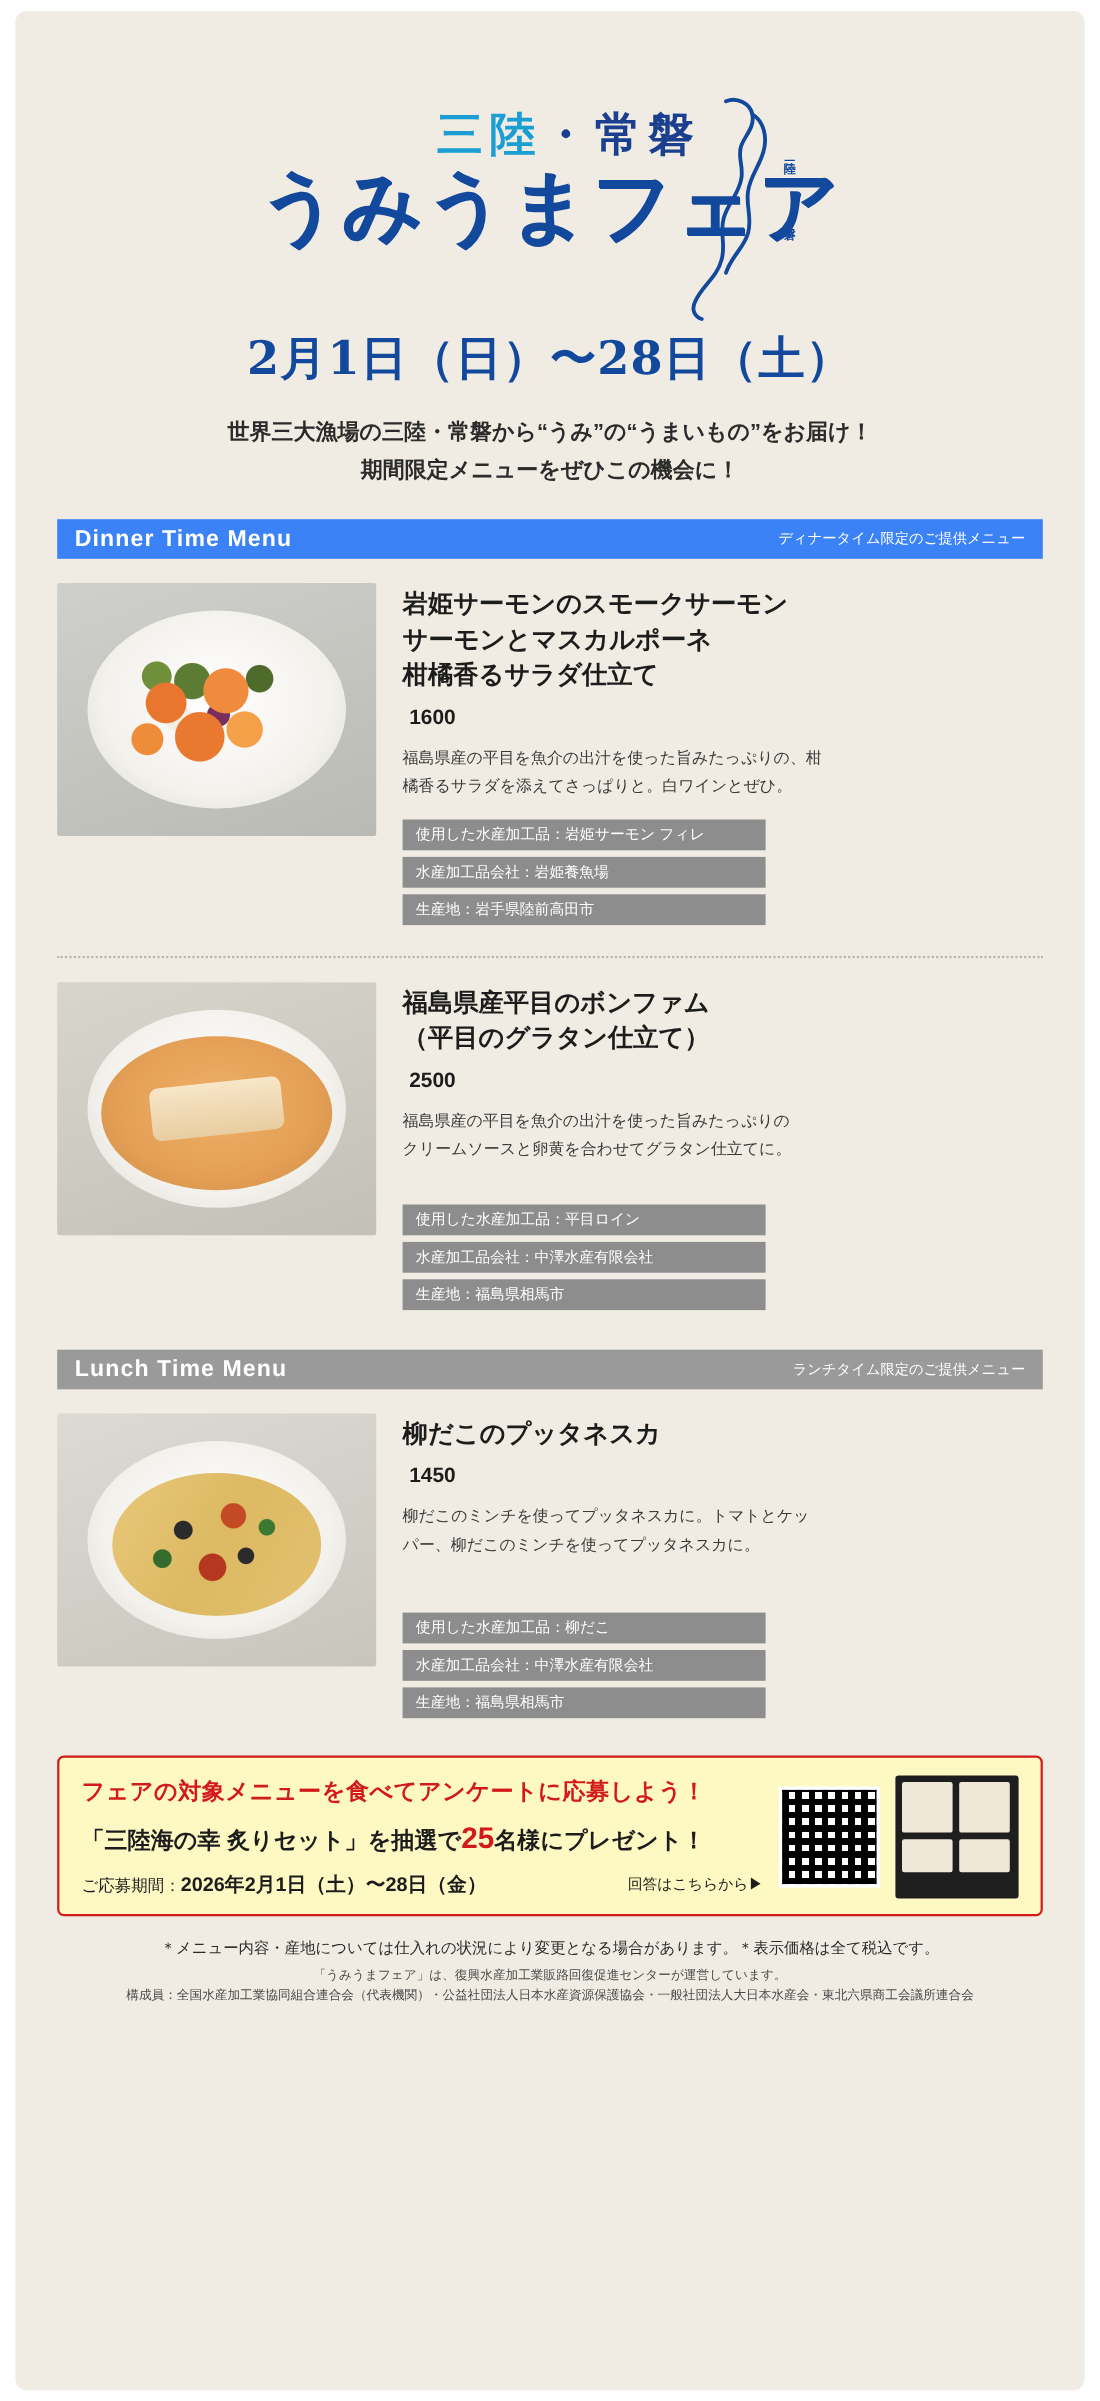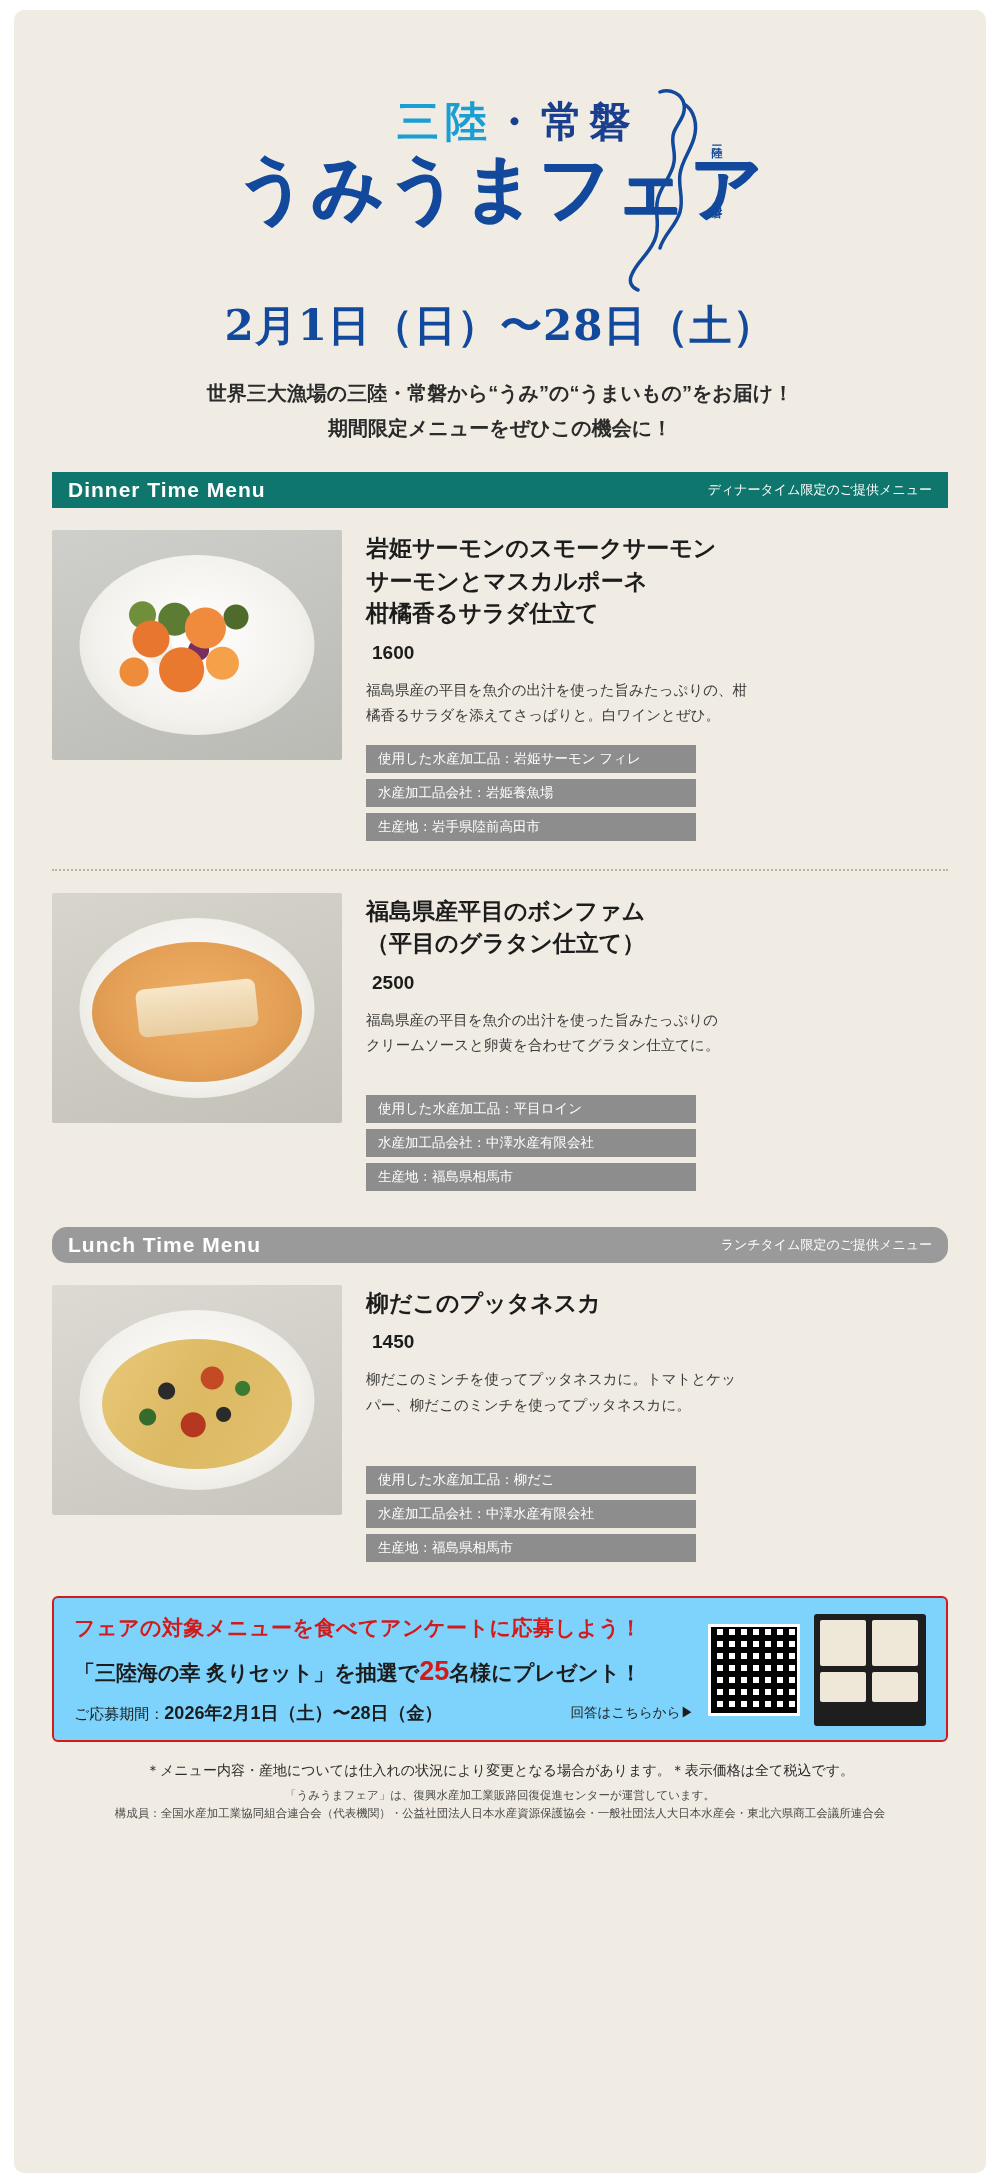--- a/index.html
+++ b/index.html
@@ -94,27 +94,27 @@
     line-height: 1.75;
     color: #2b2b2b;
     font-weight: bold;
   }
 
   
   .section-bar {
     position: relative;
     margin: 0 38px;
     height: 36px;
-    background: #0f766e;
+    background: #3b82f6;
     display: flex;
     align-items: center;
     justify-content: space-between;
     padding: 0 16px;
   }
-  .section-bar.lunch { background: #9a9a9a; border-radius: 15px; }
+  .section-bar.lunch { background: #9a9a9a; }
   .section-bar .en {
     color: #ffffff;
     font-size: 21px;
     font-weight: bold;
     letter-spacing: 1px;
   }
   .section-bar .jp {
     color: #ffffff;
     font-size: 13px;
   }
@@ -222,21 +222,21 @@
   .spec.w1 { width: 330px; }
   .divider {
     margin: 22px 38px 0 38px;
     border-top: 2px dotted #b9b4a8;
     height: 0;
   }
 
   
   .campaign {
     margin: 28px 38px 0 38px;
-    background: #7dd3fc;
+    background: #fef9c3;
     border: 2px solid #d21a1a;
     border-radius: 6px;
     padding: 16px 20px 14px 20px;
     display: flex;
     gap: 14px;
   }
   .camp-left { flex: 1 1 auto; }
   .camp-head {
     color: #d21a1a;
     font-size: 21px;

